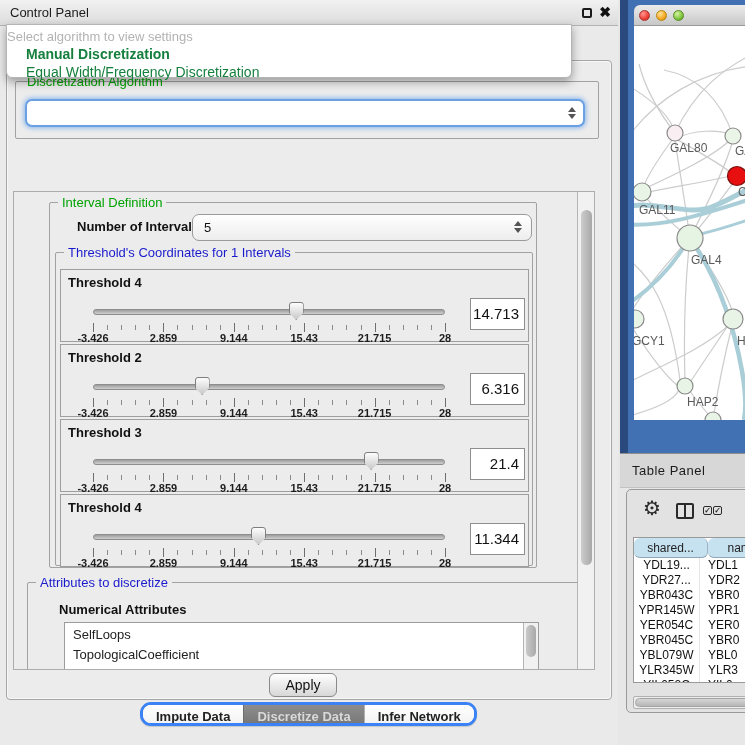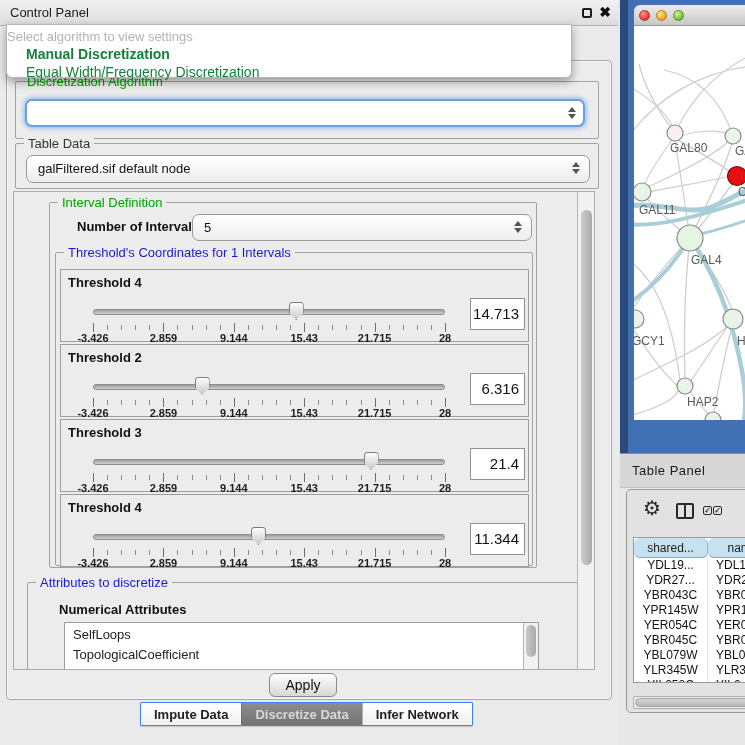--- a/index.html
+++ b/index.html
@@ -8,21 +8,21 @@
 
   
   #left-panel { position:absolute; left:0; top:0; width:618px; height:745px; background:#eaeaea; }
   #titlebar { position:absolute; left:0; top:0; width:618px; height:26px;
     background:linear-gradient(#f1f1f1,#dddddd); border-bottom:1px solid #b3b3b3; }
   #panel-title { position:absolute; left:10px; top:5px; font-size:13px; color:#1c1c1c; }
   #float-icon { position:absolute; right:26px; top:8px; width:10px; height:10px;
     border:2px solid #1a1a1a; border-radius:2px; }
   #close-icon { position:absolute; right:7px; top:4px; font-size:14px; font-weight:bold; color:#111; }
 
-  .tabgroup { position:absolute; display:flex; border:1px solid #3b82f6; border-radius:1px;
+  .tabgroup { position:absolute; display:flex; border:3px solid #3b82f6; border-radius:11px;
     overflow:hidden; background:#fbfbfb; box-shadow:0 1px 1px rgba(0,0,0,.15); }
   .tab { display:flex; align-items:center; padding:0 13px; height:24px; font-size:13px;
     font-weight:600; color:#222; background:linear-gradient(#ffffff,#f1f1f1); white-space:nowrap; }
   .tab + .tab { border-left:1px solid #b0b0b0; }
   .tab.selected { background:linear-gradient(#8d8d8d,#747474); color:#d9d9d9; border-left-color:#6f6f6f; }
   #top-tabs { left:88px; top:29px; height:26px; }
   #bottom-tabs { left:140px; top:702px; height:24px; }
   #bottom-tabs .tab { height:22px; }
   .net-icon { width:13px; height:13px; margin-right:6px; }
 
@@ -139,21 +139,21 @@
     font-size:8px; line-height:7px; text-align:center; color:#2a2a2a; font-weight:bold; }
   #tp-table { position:absolute; left:6px; top:47px; width:146px; height:146px;
     background:#fff; border:1px solid #999; overflow:hidden; }
   #tp-header { display:flex; height:20px; }
   .tp-hcell { background:#c6e2f1; border-right:1px solid #9fb4c0; border-bottom:1px solid #8fa6b3;
     font-size:12px; color:#222; text-align:center; line-height:20px; overflow:hidden;border-radius:6px; }
   .tp-hcell.c0 { width:74px; }
   .tp-hcell.c1 { width:70px; }
   .tp-row { display:flex; height:15px; }
   .tp-cell { font-size:12px; color:#111; line-height:15px; overflow:hidden; white-space:nowrap; }
-  .tp-cell.c0 { width:74px; text-align:center; border-right:1px solid #e4e4e4; }
+  .tp-cell.c0 { width:66px; text-align:center; border-right:1px solid #e4e4e4; }
   .tp-cell.c1 { width:70px; padding-left:8px; }
   #tp-hscroll { position:absolute; left:6px; top:206px; width:146px; height:13px;
     background:#ededed; border:1px solid #b0b0b0; border-radius:2px; }
   #tp-hscroll .thumb { position:absolute; left:1px; top:1px; width:150px; height:9px;
     border-radius:4.5px; background:linear-gradient(#d6d6d6,#b6b6b6); border:1px solid #a4a4a4; }
 </style>
 </head>
 <body>
 
 <div id="left-panel">
@@ -190,30 +190,20 @@
   <div id="content-frame">
     <div id="grp-algo" class="group"></div>
     <span id="algo-label">Discretization Algorithm</span>
     <div id="algo-combo">
       <span class="updown">
           <i class="up"></i>
           <i class="down"></i>
         </span>
     </div>
 
-    <div id="grp-table-data" class="group">
-      <span class="grp-label plain">Table Data</span>
-      <div id="table-data-combo" class="combo">
-        <span class="label">galFiltered.sif default node</span>
-        <span class="updown">
-            <i class="up"></i>
-            <i class="down"></i>
-          </span>
-      </div>
-    </div>
 
     <div id="scrollpane">
       <div id="grp-interval" class="group">
         <span class="grp-label green">Interval Definition</span>
       </div>
       <span id="noi-label">Number of Intervals</span>
       <div id="noi-spinner" class="combo">
         <span class="label">5</span>
         <span class="updown">
             <i class="up"></i>

